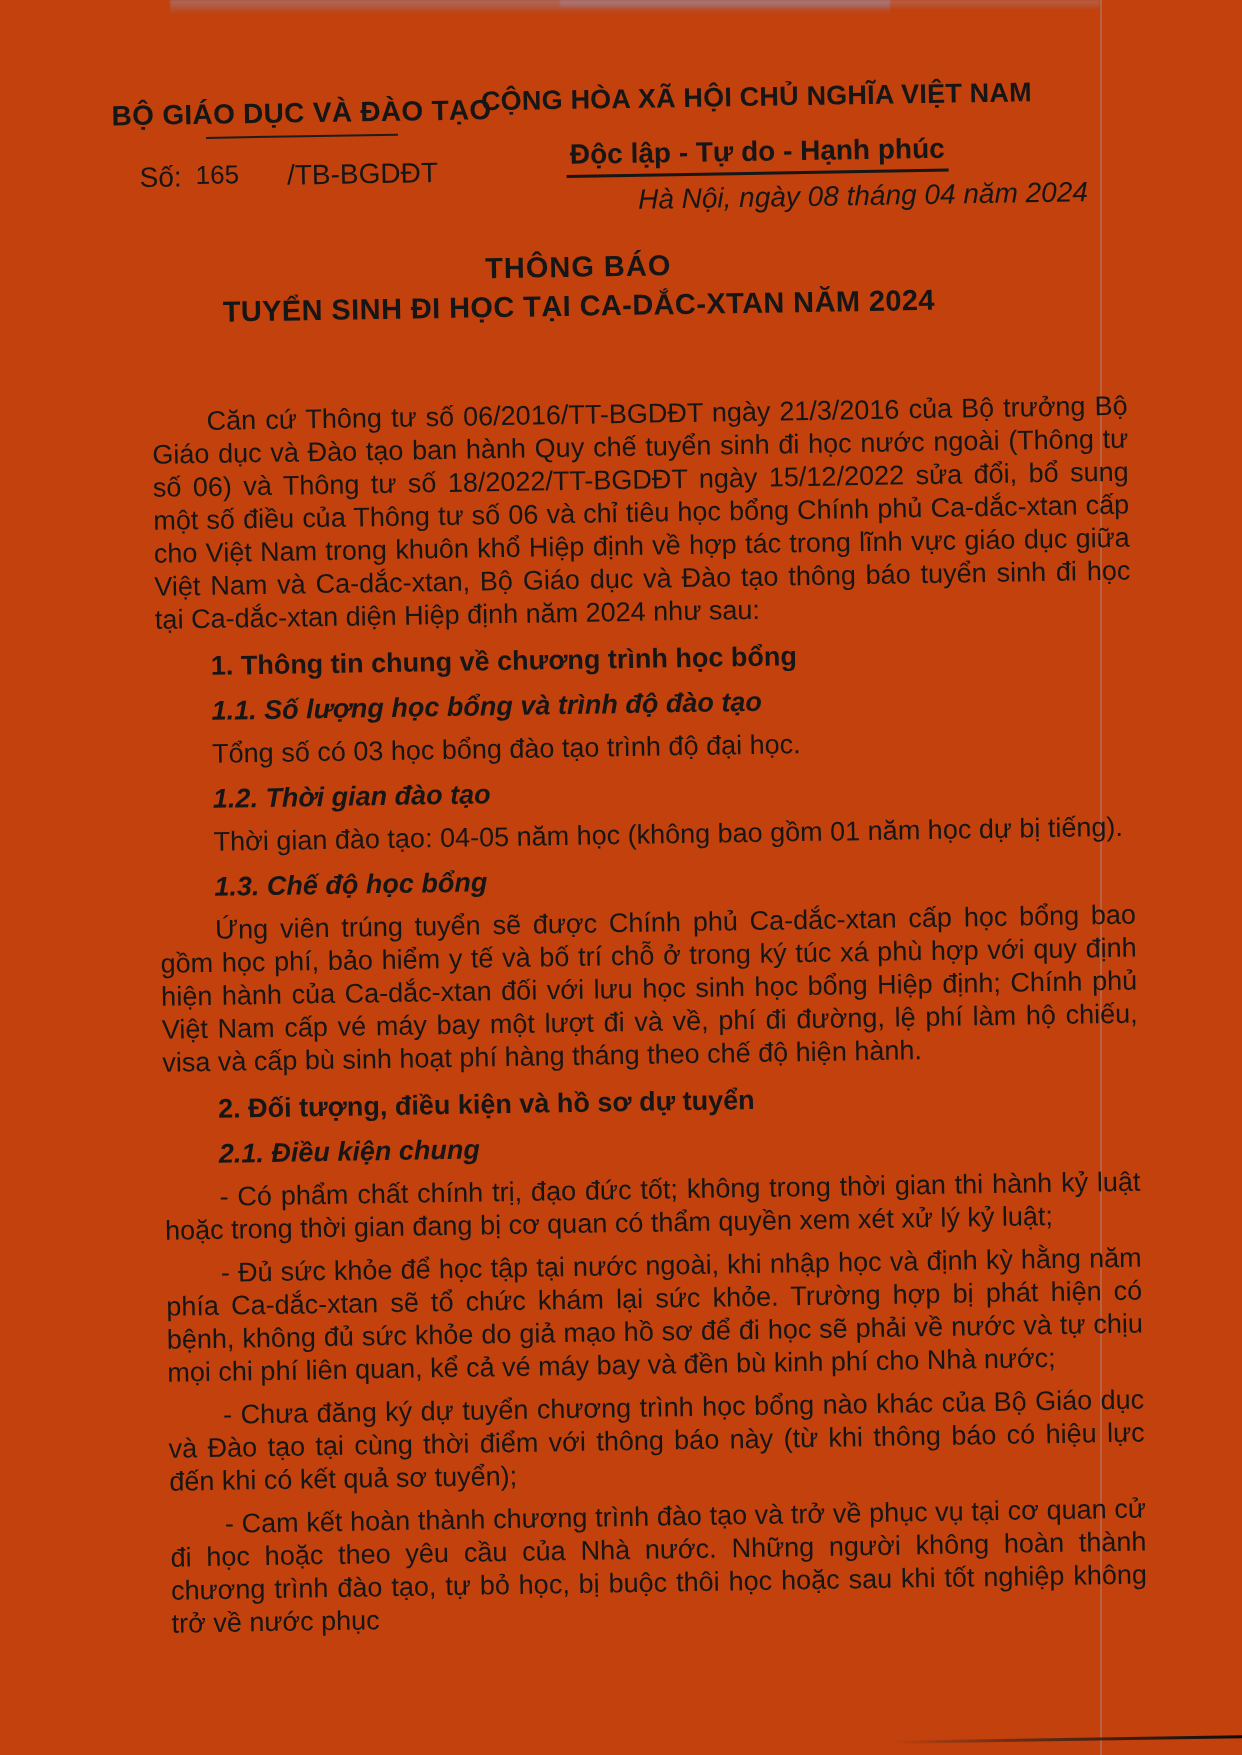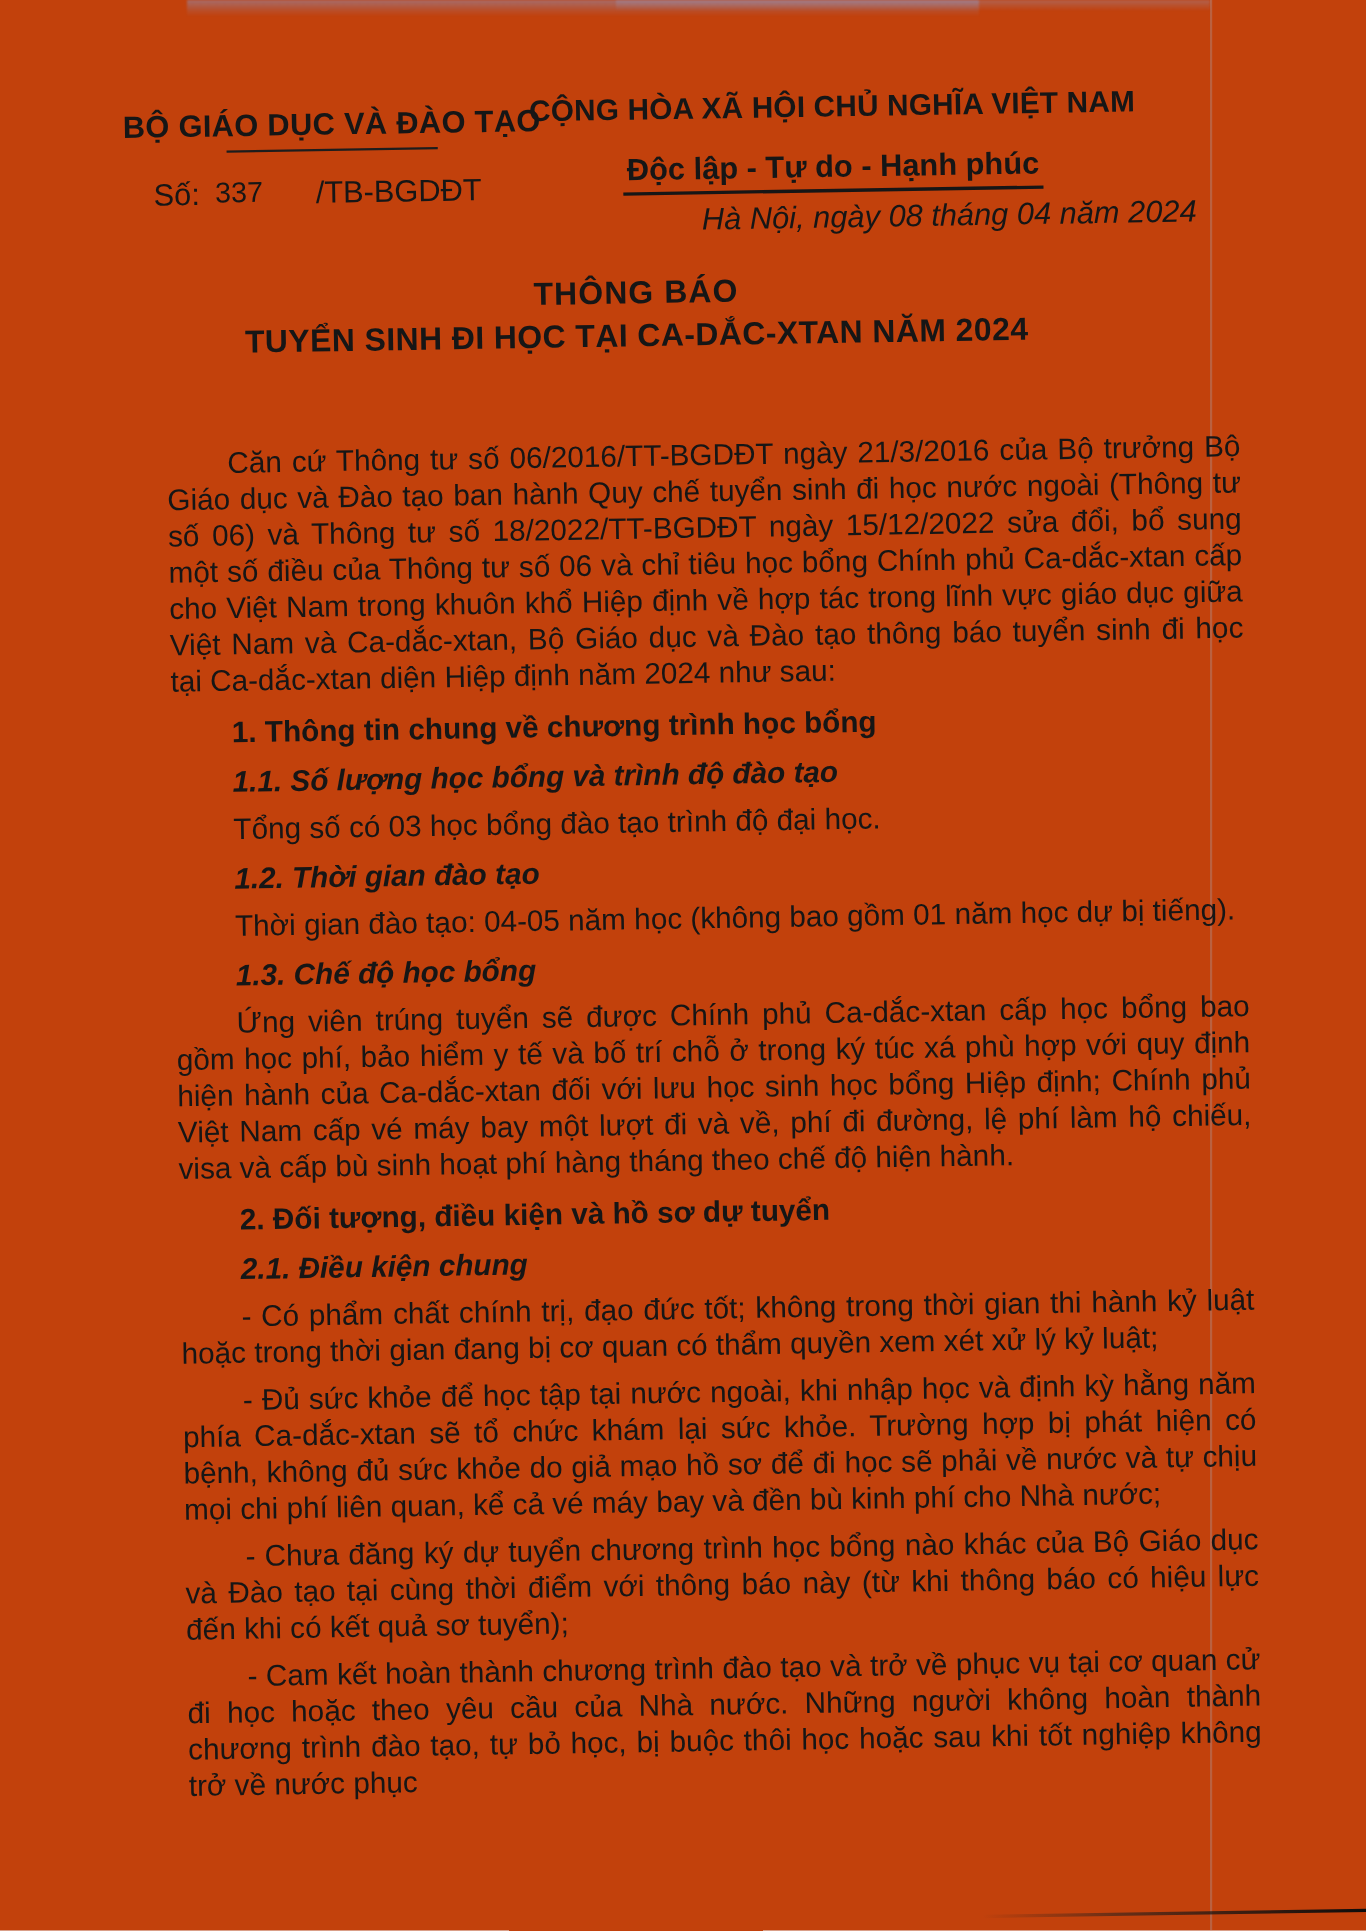--- a/index.html
+++ b/index.html
@@ -69,21 +69,21 @@
   <div class="smudge-top2"></div>
   <div class="scanline-v"></div>
   <div class="corner-line"></div>
 
   <div class="rot">
 
     <div class="hdr-left">
       <div class="agency">BỘ GIÁO DỤC VÀ ĐÀO TẠO</div>
       <div class="agency-rule"></div>
       <div class="ref-line">
-        <span>Số:</span><span class="ref-number">337</span><span class="ref-suffix">/TB-BGDĐT</span>
+        <span>Số:</span><span class="ref-number">165</span><span class="ref-suffix">/TB-BGDĐT</span>
       </div>
     </div>
 
     <div class="hdr-right">
       <div class="national-title">CỘNG HÒA XÃ HỘI CHỦ NGHĨA VIỆT NAM</div><br>
       <span class="national-motto">Độc lập - Tự do - Hạnh phúc</span>
     </div>
     <div class="place-date">Hà Nội, ngày 08 tháng 04 năm 2024</div>
 
     <div class="doc-title">

